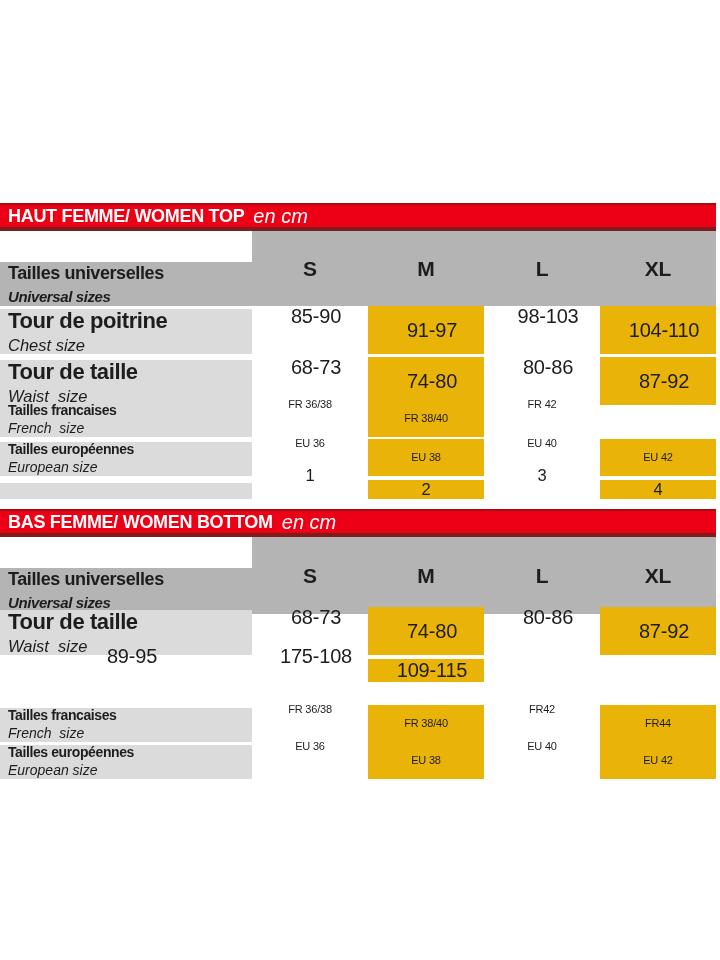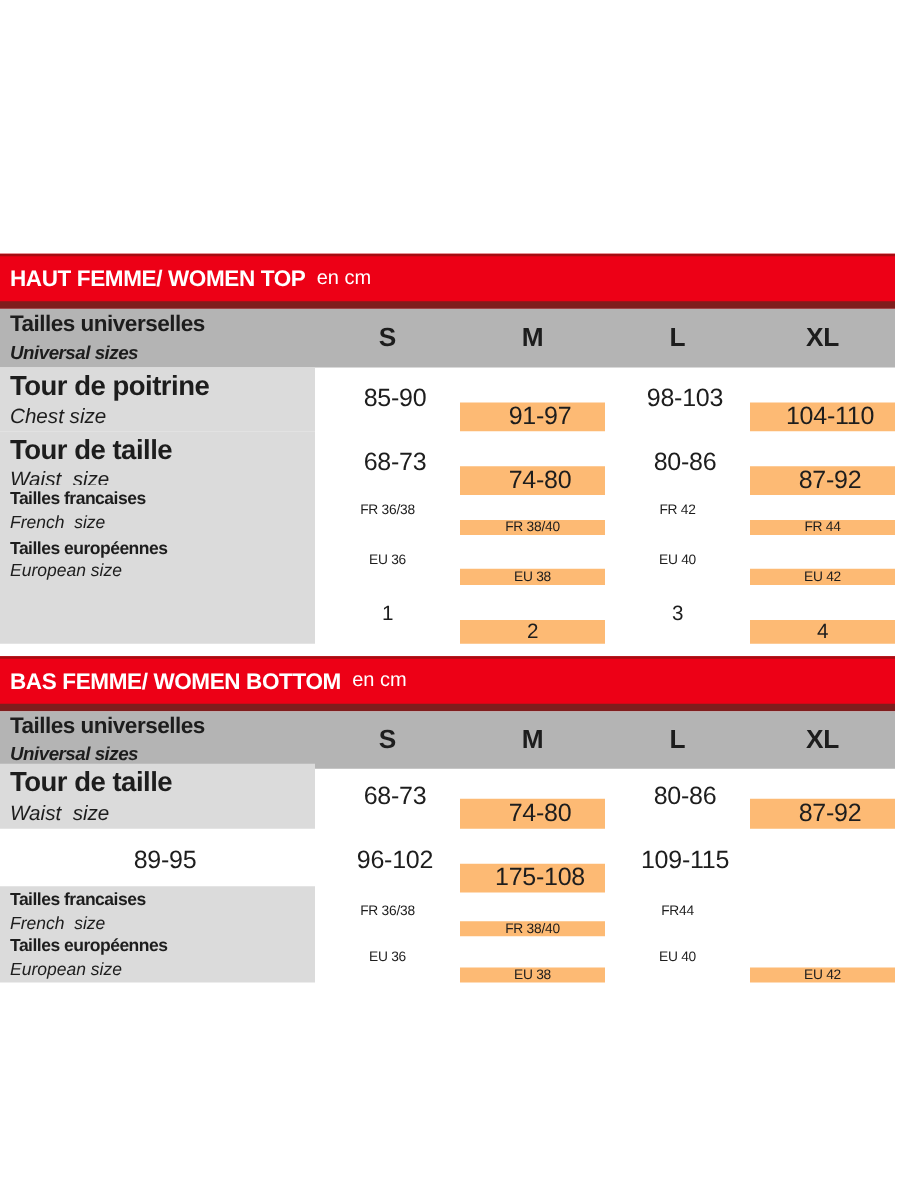--- a/index.html
+++ b/index.html
@@ -12,38 +12,39 @@
     color: #1d1d1d;
     overflow: hidden;
   }
   .size-table { width: 716px; }
   .t1 { margin-top: 203px; }
   .t2 { margin-top: 29px; }
 
   
   .bar {
     box-sizing: border-box;
-    height: 44px;
+    height: 28px;
     background: #ed0016;
     border-top: 2px solid #a60c12;
-    border-bottom: 6px solid #7f1d1d;
+    border-bottom: 4px solid #7f1d1d;
     display: flex;
     align-items: center;
     padding-left: 8px;
   }
   .bar .t {
     color: #ffffff;
     font-weight: bold;
     font-size: 18px;
     letter-spacing: -0.3px;
     white-space: pre;
   }
   .bar .u {
     color: #ffffff;
-    font-size: 16px;
+    font-style: italic;
+    font-size: 20px;
     margin-left: 9px;
     white-space: pre;
   }
 
   
   .grid-row {
     display: grid;
     grid-template-columns: 252px 116px 116px 116px 116px;
   }
   .grid-row > div { box-sizing: border-box; }
@@ -51,29 +52,30 @@
   
   .hdr > div { background: #b4b4b4; }
   .hdr1 { height: 47px; }
   .hdr2 { height: 42px; }
   .hdr .val { font-weight: bold; font-size: 21px; }
   .hl1 { font-weight: bold; font-size: 18px; letter-spacing: -0.4px; line-height: 1.25; }
   .hl2 { font-weight: bold; font-style: italic; font-size: 15px; letter-spacing: -0.4px; line-height: 1.25; }
   .t2 .hdr .lbl { border-bottom: 2px solid #555555; }
 
   
-  .r > div:nth-child(3), .r > div:nth-child(5) { background: #fdba74; margin-top: 28px; }
+  .r > div:nth-child(3), .r > div:nth-child(5) { background: #eab308; margin-top: 28px; }
 
   .lbl {
     display: flex;
     flex-direction: column;
     justify-content: center;
     padding-left: 8px;
     background: #dbdbdb;
     gap: 3px;
+    margin-top: 31px;
   }
   .val {
     display: flex;
     align-items: center;
     justify-content: center;
     letter-spacing: -0.2px;
   }
 
   .lf { font-weight: bold; font-size: 22px; letter-spacing: -0.4px; line-height: 1.1; white-space: pre; }
   .le { font-style: italic; font-size: 16.5px; line-height: 1.1; white-space: pre; }
@@ -140,21 +142,20 @@
   </div>
 
   <div class="grid-row r rw2 sm">
     <div class="lbl">
       <span class="lf">Tailles francaises</span>
       <span class="le">French  size</span>
     </div>
     <div class="val">FR 36/38</div>
     <div class="val">FR 38/40</div>
     <div class="val">FR 42</div>
-    <div class="val">FR 44</div>
   </div>
 
   <div class="grid-row r rw3 sm">
     <div class="lbl">
       <span class="lf">Tailles européennes</span>
       <span class="le">European size</span>
     </div>
     <div class="val">EU 36</div>
     <div class="val">EU 38</div>
     <div class="val">EU 40</div>
@@ -195,32 +196,32 @@
       <span class="le">Waist  size</span>
     </div>
     <div class="val">68-73</div>
     <div class="val">74-80</div>
     <div class="val">80-86</div>
     <div class="val">87-92</div>
   </div>
 
   <div class="grid-row r rw6 big">
     <div class="val">89-95</div>
-    <div class="val">96-102</div>
     <div class="val">175-108</div>
     <div class="val">109-115</div>
   </div>
 
   <div class="grid-row r rw7 sm">
     <div class="lbl">
       <span class="lf">Tailles francaises</span>
       <span class="le">French  size</span>
     </div>
     <div class="val">FR 36/38</div>
     <div class="val">FR 38/40</div>
+    <div class="val">FR42</div>
     <div class="val">FR44</div>
   </div>
 
   <div class="grid-row r rw8 sm">
     <div class="lbl">
       <span class="lf">Tailles européennes</span>
       <span class="le">European size</span>
     </div>
     <div class="val">EU 36</div>
     <div class="val">EU 38</div>

